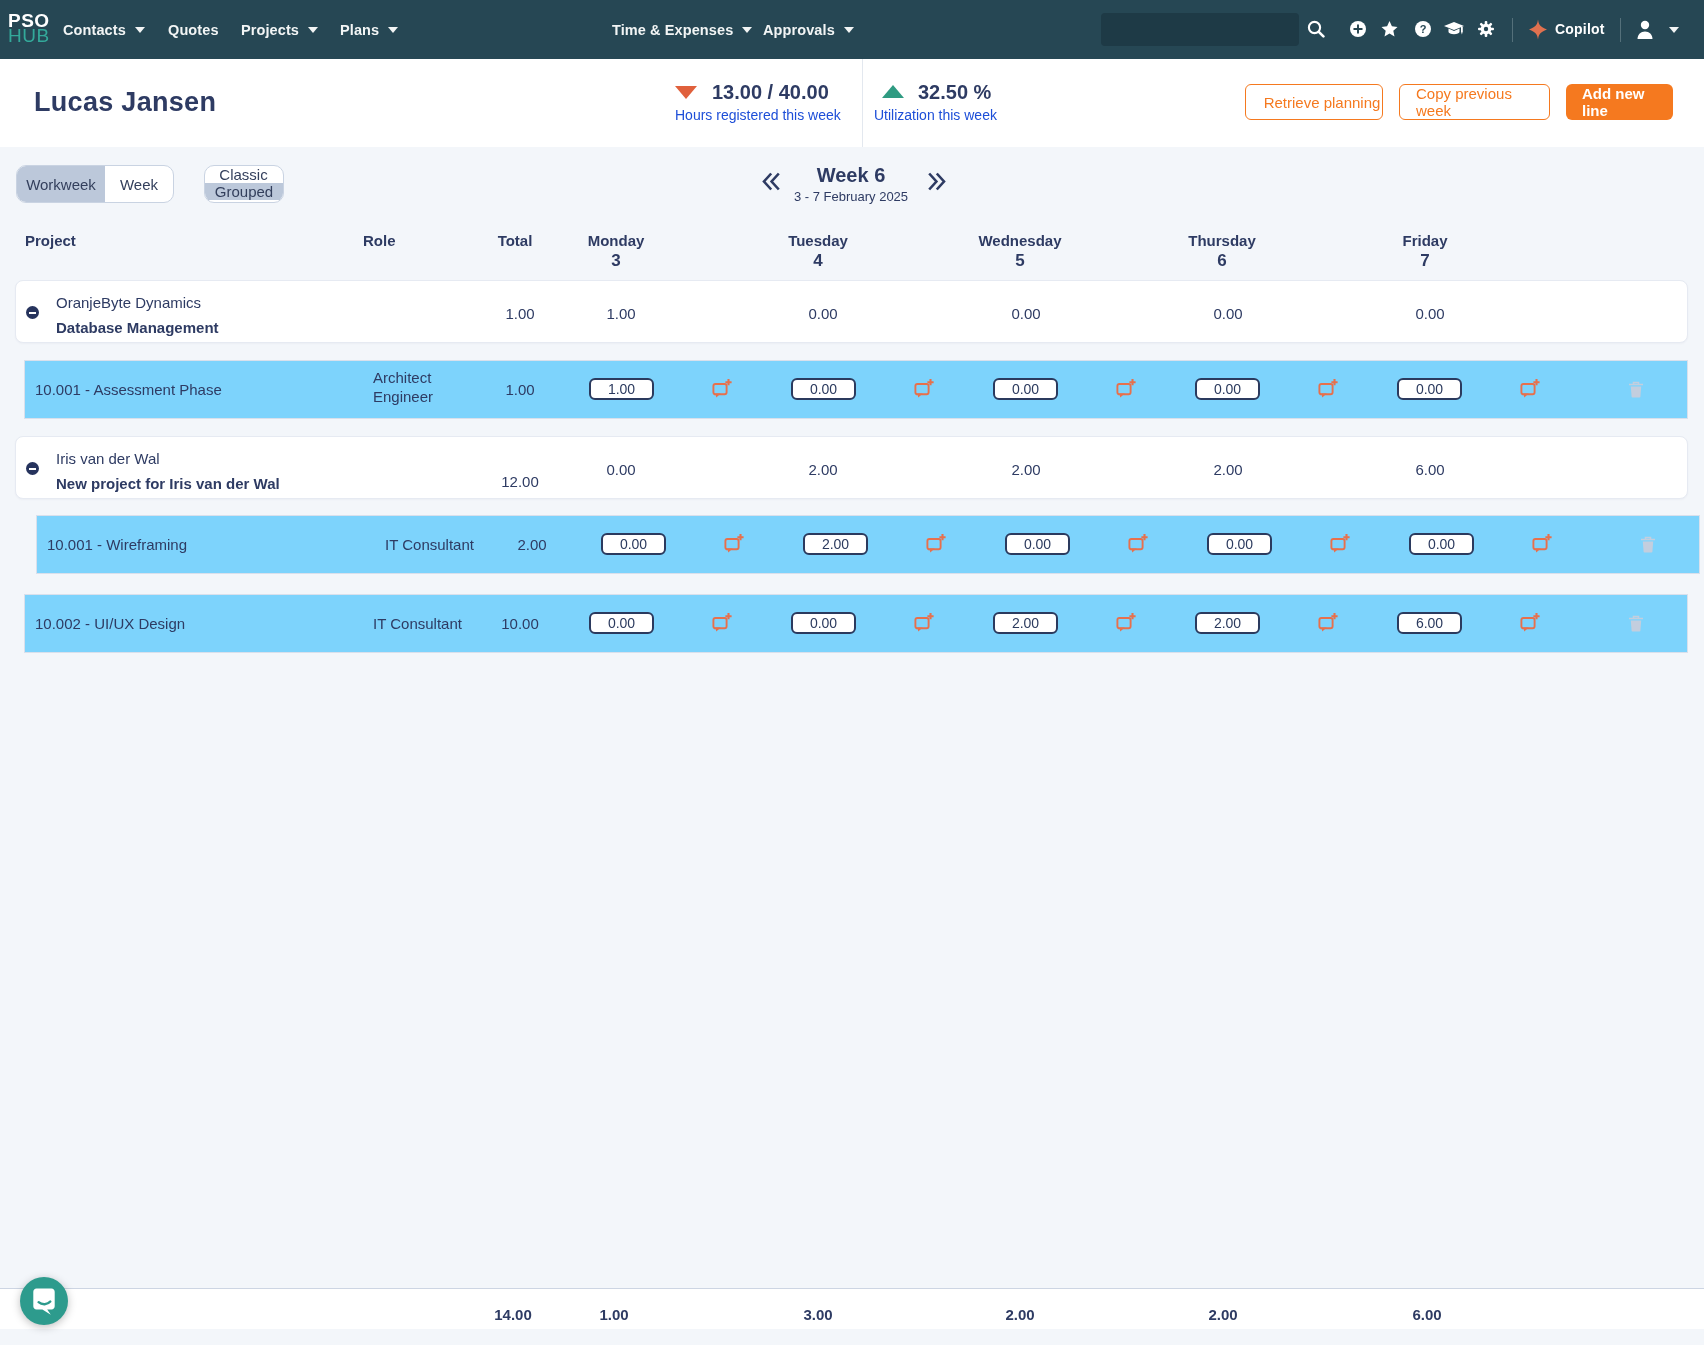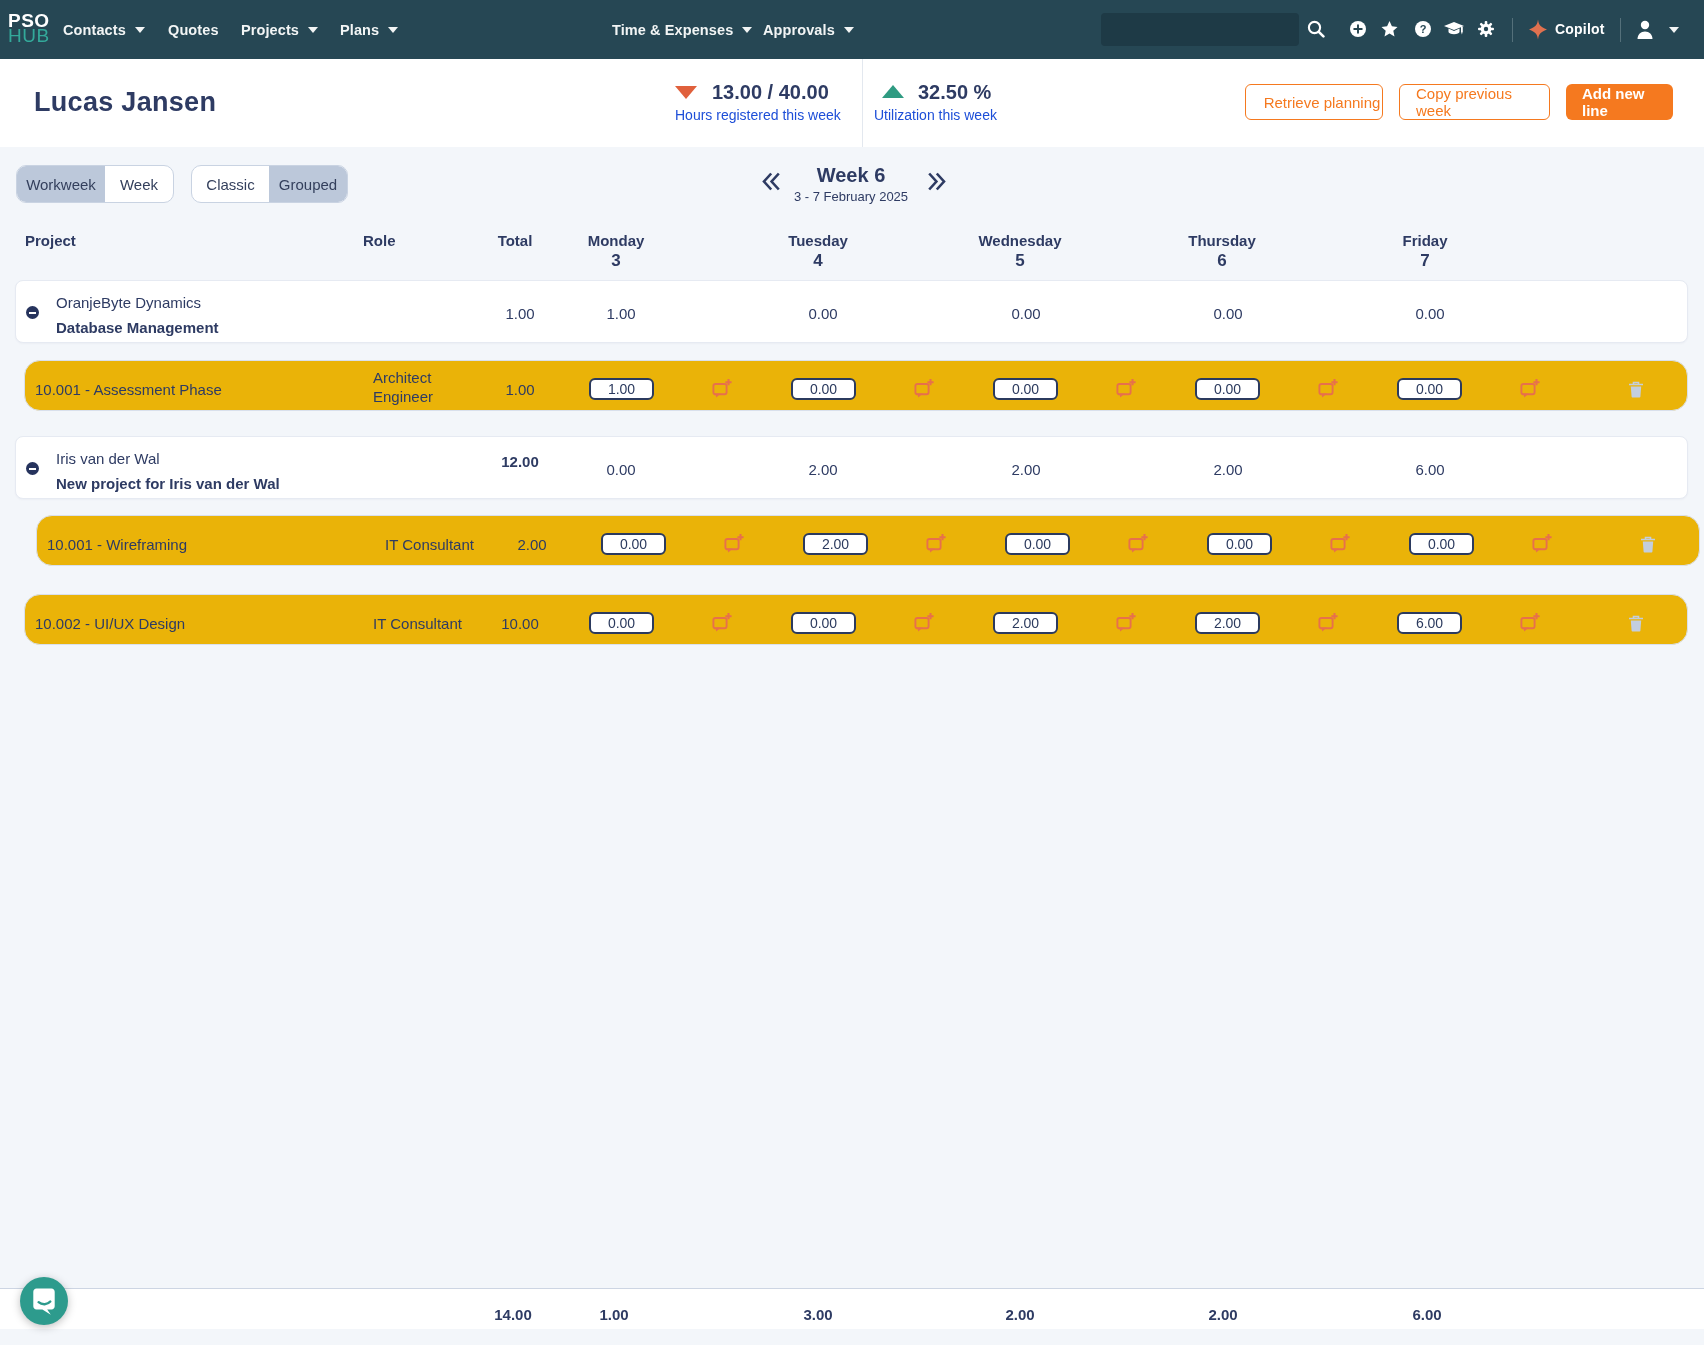--- a/index.html
+++ b/index.html
@@ -34,21 +34,21 @@
 .tseg.on { background:#bcc8da; }
 .wk-title { position:absolute; left:751px; width:200px; text-align:center; top:164px; font-size:20px; font-weight:bold; color:#2e3b63; }
 .wk-date { position:absolute; left:751px; width:200px; text-align:center; top:189px; font-size:13px; color:#2e3b63; }
 
 
 .th { position:absolute; font-size:15px; font-weight:bold; color:#2e3b63; line-height:20px; }
 .thc { text-align:center; width:120px; }
 
 
 .grow { position:absolute; left:15px; width:1673px; height:63px; background:#fff; border:1px solid #e6eaf2; border-radius:8px; box-shadow:0 1px 2px rgba(40,60,100,0.04); }
-.drow { position:absolute; left:24px; width:1664px; height:51px; background:#eab308; border:1px solid #d9e0ec; border-radius:16px; }
+.drow { position:absolute; left:24px; width:1664px; height:59px; background:#7dd3fc; border:1px solid #d9e0ec; border-radius:0; }
 .cell { position:absolute; font-size:15px; color:#2e3b63; }
 .cellc { text-align:center; width:100px; }
 .minus { position:absolute; left:10px; top:25px; width:13px; height:13px; border-radius:50%; background:#26335d; }
 .minus:after { content:""; position:absolute; left:3px; top:5.5px; width:7px; height:2px; background:#fff; }
 .gline1 { position:absolute; left:40px; top:13px; font-size:15px; color:#2e3b63; }
 .gline2 { position:absolute; left:40px; top:38px; font-size:15px; font-weight:bold; color:#2e3b63; }
 .inp { position:absolute; top:17px; width:65px; height:22px; border:2px solid #2b3a5e; border-radius:6px; background:#fff; font-size:14px; color:#2b3a5e; text-align:center; line-height:18px; }
 
 
 .totbar { position:absolute; left:0; top:1288px; width:1704px; height:41px; background:#ffffff; border-top:1px solid #cdd5e3; }
@@ -125,21 +125,21 @@
   <div class="stat-cap" style="left:874px; top:48px;">Utilization this week</div>
   <div class="btn" style="left:1245px; width:138px;">Retrieve planning</div>
   <div class="btn" style="left:1399px; width:151px;">Copy previous week</div>
   <div class="btn primary" style="left:1566px; width:107px;">Add new line</div>
 </div>
 
 <div class="toggle" style="left:16px;">
   <div class="tseg on" style="width:88px;">Workweek</div>
     <div class="tseg" style="width:68px;">Week</div>
 </div>
-<div class="toggle" style="left:191px;">
+<div class="toggle" style="left:204px;flex-direction:column;">
   <div class="tseg" style="width:77px;">Classic</div>
     <div class="tseg on" style="width:78px;">Grouped</div>
 </div>
 <svg style="position:absolute; left:762px; top:172px;" width="18" height="19" viewBox="0 0 18 19">
     <path d="M9.2 1.5L2 9.5l7.2 8M16.8 1.5L9.6 9.5l7.2 8" stroke="#2e3b63" stroke-width="2.6" fill="none"></path>
   </svg>
 <div class="wk-title">Week 6</div>
 <div class="wk-date">3 - 7 February 2025</div>
 <svg style="position:absolute; left:928px; top:172px;" width="18" height="19" viewBox="0 0 18 19">
     <path d="M8.8 1.5l7.2 8-7.2 8M1.2 1.5l7.2 8-7.2 8" stroke="#2e3b63" stroke-width="2.6" fill="none"></path>
@@ -203,21 +203,21 @@
   <svg class="trash" style="left:1603px;" width="16" height="17" viewBox="0 0 16 17">
       <path d="M1 3.5h14M5.5 3V1.5h5V3" stroke="#c3cede" stroke-width="1.6" fill="none"></path>
       <path d="M2.8 5.5h10.4l-.8 10.3c0 .4-.4.7-.8.7H4.4c-.4 0-.8-.3-.8-.7z" fill="#c3cede"></path>
     </svg>
 </div>
 
 <div class="grow" style="top:436px;">
   <div class="minus"></div>
   <div class="gline1">Iris van der Wal</div>
   <div class="gline2">New project for Iris van der Wal</div>
-  <div class="cell cellc" style="left:454px; top:16px;font-weight:bold;">12.00</div>
+  <div class="cell cellc" style="left:454px; top:36px;">12.00</div>
   <div class="cell cellc" style="left:555px; top:24px;">0.00</div>
   <div class="cell cellc" style="left:757px; top:24px;">2.00</div>
   <div class="cell cellc" style="left:960px; top:24px;">2.00</div>
   <div class="cell cellc" style="left:1162px; top:24px;">2.00</div>
   <div class="cell cellc" style="left:1364px; top:24px;">6.00</div>
 </div>
 
 <div class="drow" style="top:515px;margin-left:12px;">
   <div class="cell" style="left:10px; top:20px;">10.001 - Wireframing</div>
   <div class="cell" style="left:348px; top:20px;">IT Consultant</div>

